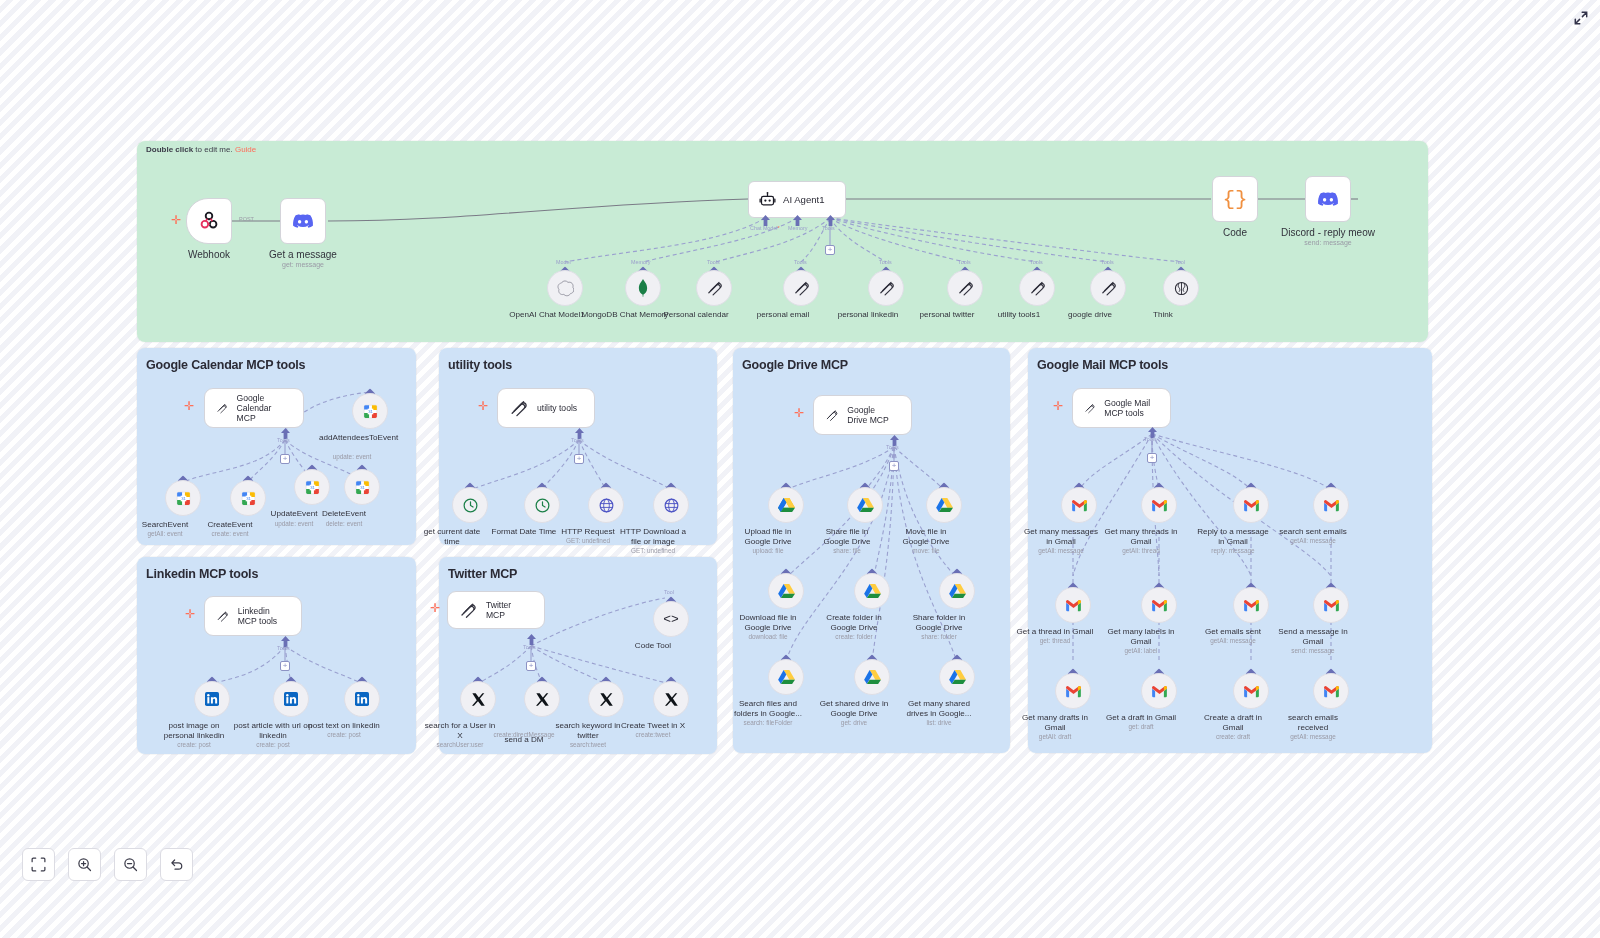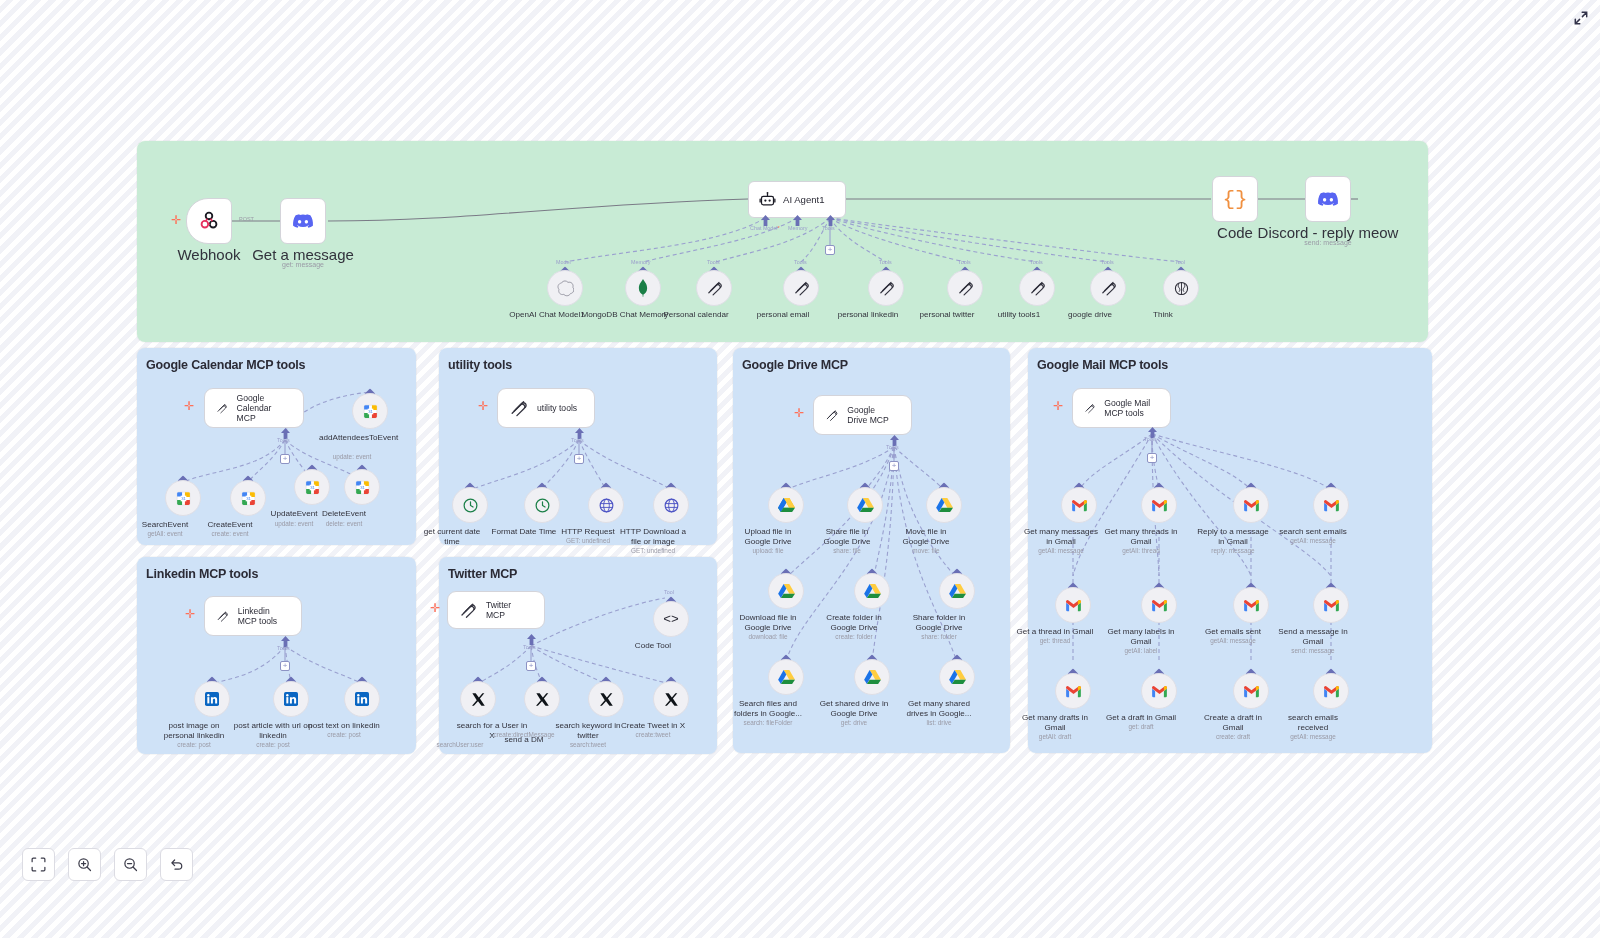--- a/index.html
+++ b/index.html
@@ -45,21 +45,21 @@
 
   
   .sqnode {
     position:absolute; width:46px; height:46px;
     background:#fff; border:1px solid #d4d4da; border-radius:7px;
     display:flex; align-items:center; justify-content:center;
   }
   .sqnode.trigger { border-radius:22px 7px 7px 22px; }
   .node-label {
     position:absolute; top:50px; left:50%; transform:translateX(-50%);
-    font-size:15px; color:#32323c; white-space:nowrap; text-align:center;
+    font-size:10px; color:#32323c; white-space:nowrap; text-align:center;
     line-height:11px;
   }
   .node-sublabel {
     position:absolute; top:62px; left:50%; transform:translateX(-50%);
     font-size:7px; color:#9a9aa6; white-space:nowrap; text-align:center;
   }
 
   
   .mcpnode {
     position:absolute; height:40px;
@@ -118,20 +118,23 @@
 
 <div class="canvas">
 
   <div class="expand-icon">
     <svg width="14" height="14" viewBox="0 0 14 14">
       <path d="M8.2 1.3h4.5v4.5M12.7 1.3L8.4 5.6M5.8 12.7H1.3V8.2M1.3 12.7l4.3-4.3" stroke="#33334a" stroke-width="1.5" fill="none" stroke-linecap="round"></path>
     </svg>
   </div>
 
   <div class="note" style="left:137px; top:141px; width:1291px; height:201px;">
+    <div class="note-sub">
+      <b>Double click</b><span> to edit me. </span><span class="guide">Guide</span>
+    </div>
   </div>
 
   <svg class="wires">
 
     <path d="M232,221 L283,221" stroke="#7a7a86" stroke-width="1.1" fill="none"></path>
 
     <path d="M328,221 C470,221 560,205 748,199" stroke="#7a7a86" stroke-width="1.1" fill="none"></path>
 
     <path d="M846,199 L1211,199" stroke="#7a7a86" stroke-width="1.1" fill="none"></path>
 
@@ -1003,21 +1006,21 @@
     <div class="circ-label" style="width:66px;">Code Tool</div>
   </div>
 
   <div style="position:absolute; left:460px; top:681px;">
     <div class="diamond" style="left:14px; top:-3px;"></div>
     <div class="circnode">
       <svg width="15" height="15" viewBox="0 0 24 24">
         <path d="M2.2 2h5.3l5.1 6.9L18.3 2h3l-7 8.2L22 22h-5.3l-5.5-7.4L4.6 22h-3l7.6-8.9z" fill="#0f1419"></path>
       </svg>
     </div>
-    <div class="circ-label" style="width:74px;margin-left:32px;">search for a User in X</div>
+    <div class="circ-label" style="width:74px;">search for a User in X</div>
     <div class="circ-sub" style="top:60px;">searchUser:user</div>
   </div>
 
   <div style="position:absolute; left:524px; top:681px;">
     <div class="diamond" style="left:14px; top:-3px;"></div>
     <div class="circnode">
       <svg width="15" height="15" viewBox="0 0 24 24">
         <path d="M2.2 2h5.3l5.1 6.9L18.3 2h3l-7 8.2L22 22h-5.3l-5.5-7.4L4.6 22h-3l7.6-8.9z" fill="#0f1419"></path>
       </svg>
     </div>

